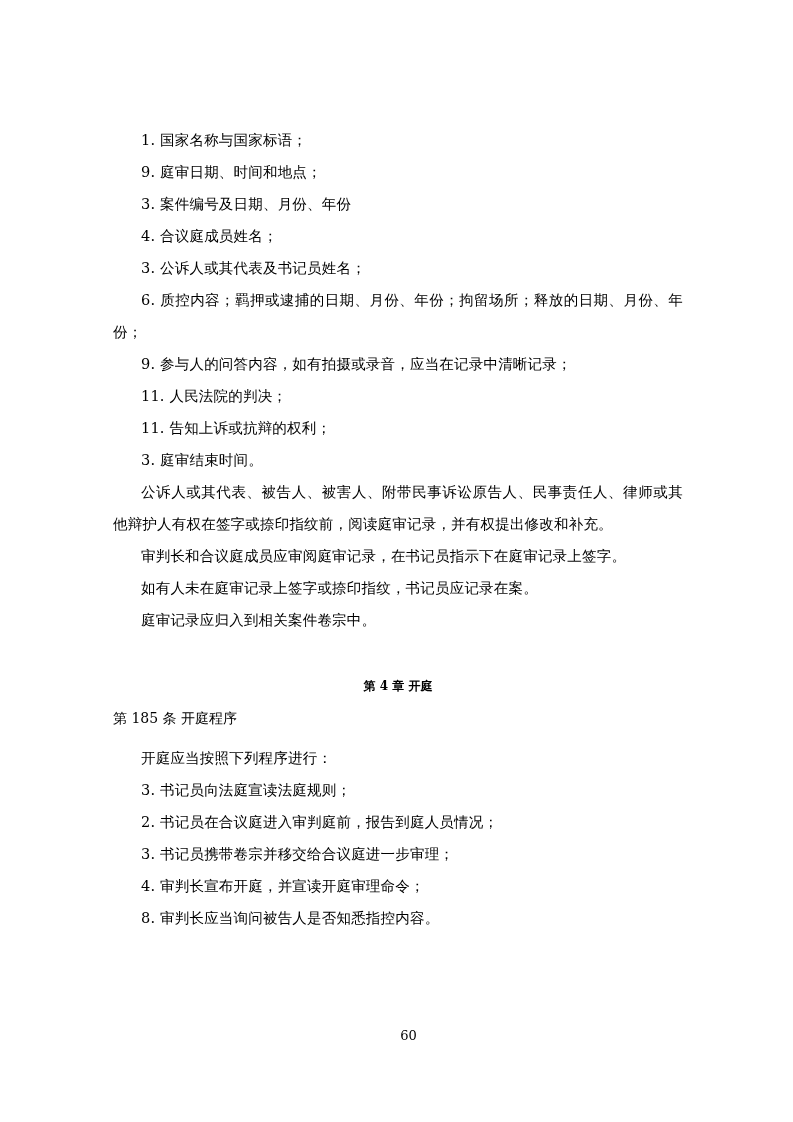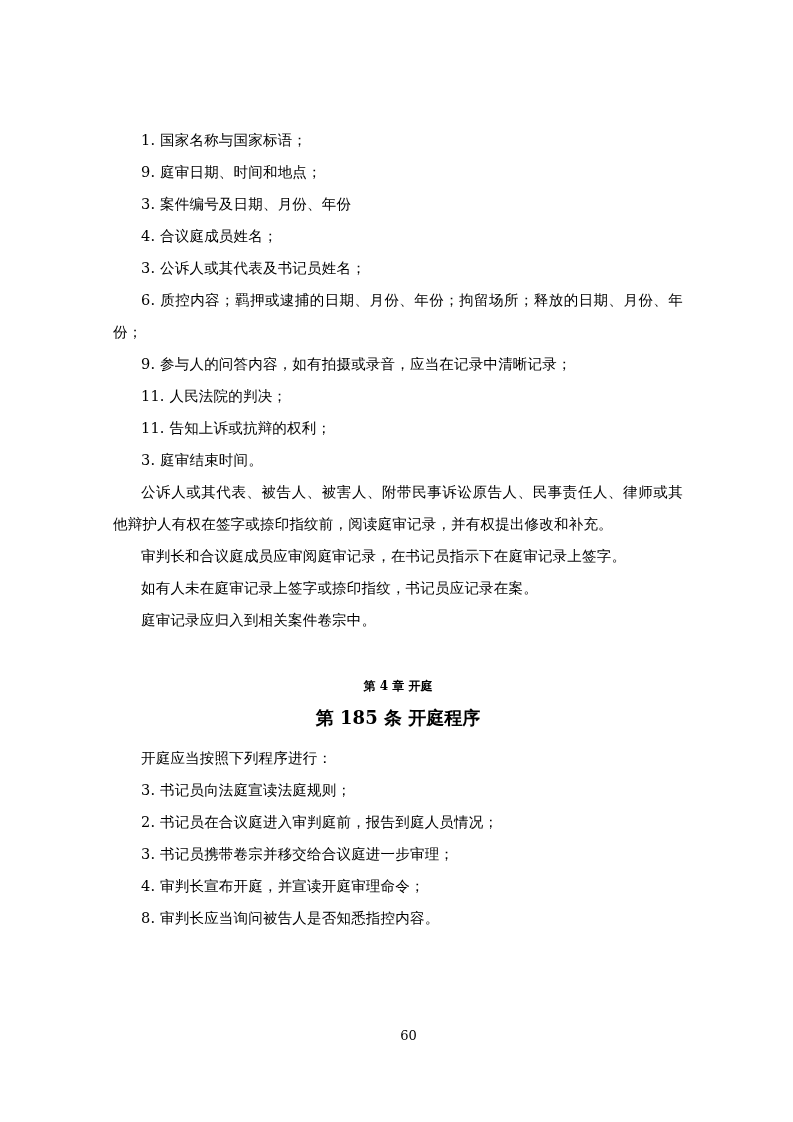--- a/index.html
+++ b/index.html
@@ -37,23 +37,22 @@
     text-indent: 28px;
   }
   .chapter-title {
     font-size: 12px;
     font-weight: bold;
     text-align: center;
     line-height: 32px;
     margin: 0;
   }
   .section-title {
-    font-size: 18px;
-    font-weight: bold;
-    text-align: center;
+    font-size: 14px;
+    font-weight: normal;
     line-height: 32px;
     margin: 0;
   }
   .gap-large {
     height: 34px;
   }
   .gap-small {
     height: 8px;
   }
   .page-number {

